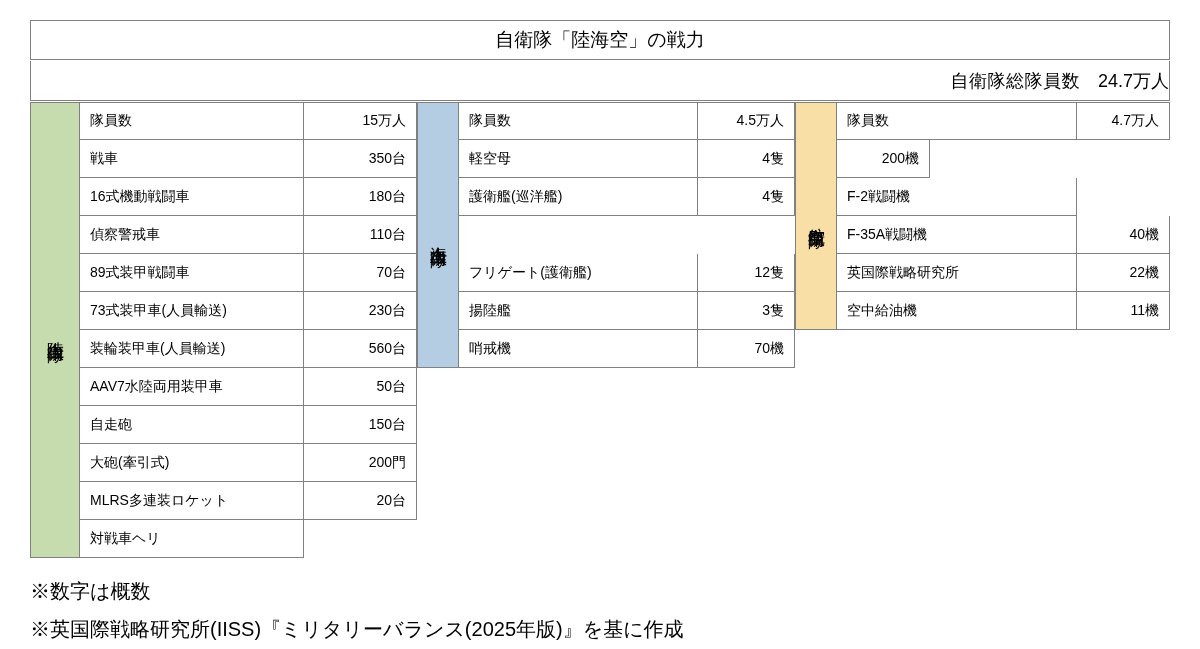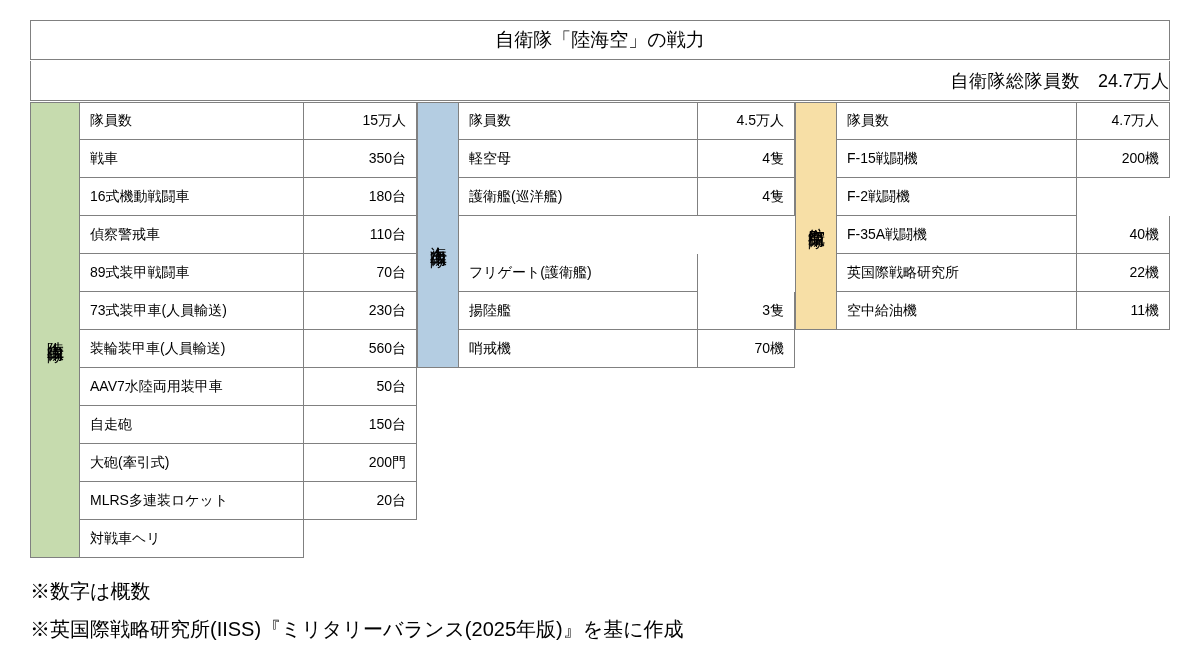--- a/index.html
+++ b/index.html
@@ -201,41 +201,41 @@
         <div class="cell-val">4隻</div>
       </div>
       <div class="row">
         <div class="cell-name">護衛艦(巡洋艦)</div>
         <div class="cell-val">4隻</div>
       </div>
       <div class="row">
       </div>
       <div class="row">
         <div class="cell-name">フリゲート(護衛艦)</div>
+        <div class="cell-val">12隻</div>
       </div>
       <div class="row">
         <div class="cell-name">揚陸艦</div>
         <div class="cell-val">3隻</div>
       </div>
       <div class="row">
         <div class="cell-name">哨戒機</div>
         <div class="cell-val">70機</div>
       </div>
     </div>
   </div>
 
   <div class="block" id="block-air">
     <div class="side-label" style="background: rgb(247, 223, 166);">航空自衛隊</div>
     <div class="rows">
       <div class="row">
         <div class="cell-name">隊員数</div>
         <div class="cell-val">4.7万人</div>
       </div>
       <div class="row">
-        <div class="cell-name">F-15戦闘機</div>
         <div class="cell-val">200機</div>
       </div>
       <div class="row">
         <div class="cell-name">F-2戦闘機</div>
       </div>
       <div class="row">
         <div class="cell-name">F-35A戦闘機</div>
         <div class="cell-val">40機</div>
       </div>
       <div class="row">

